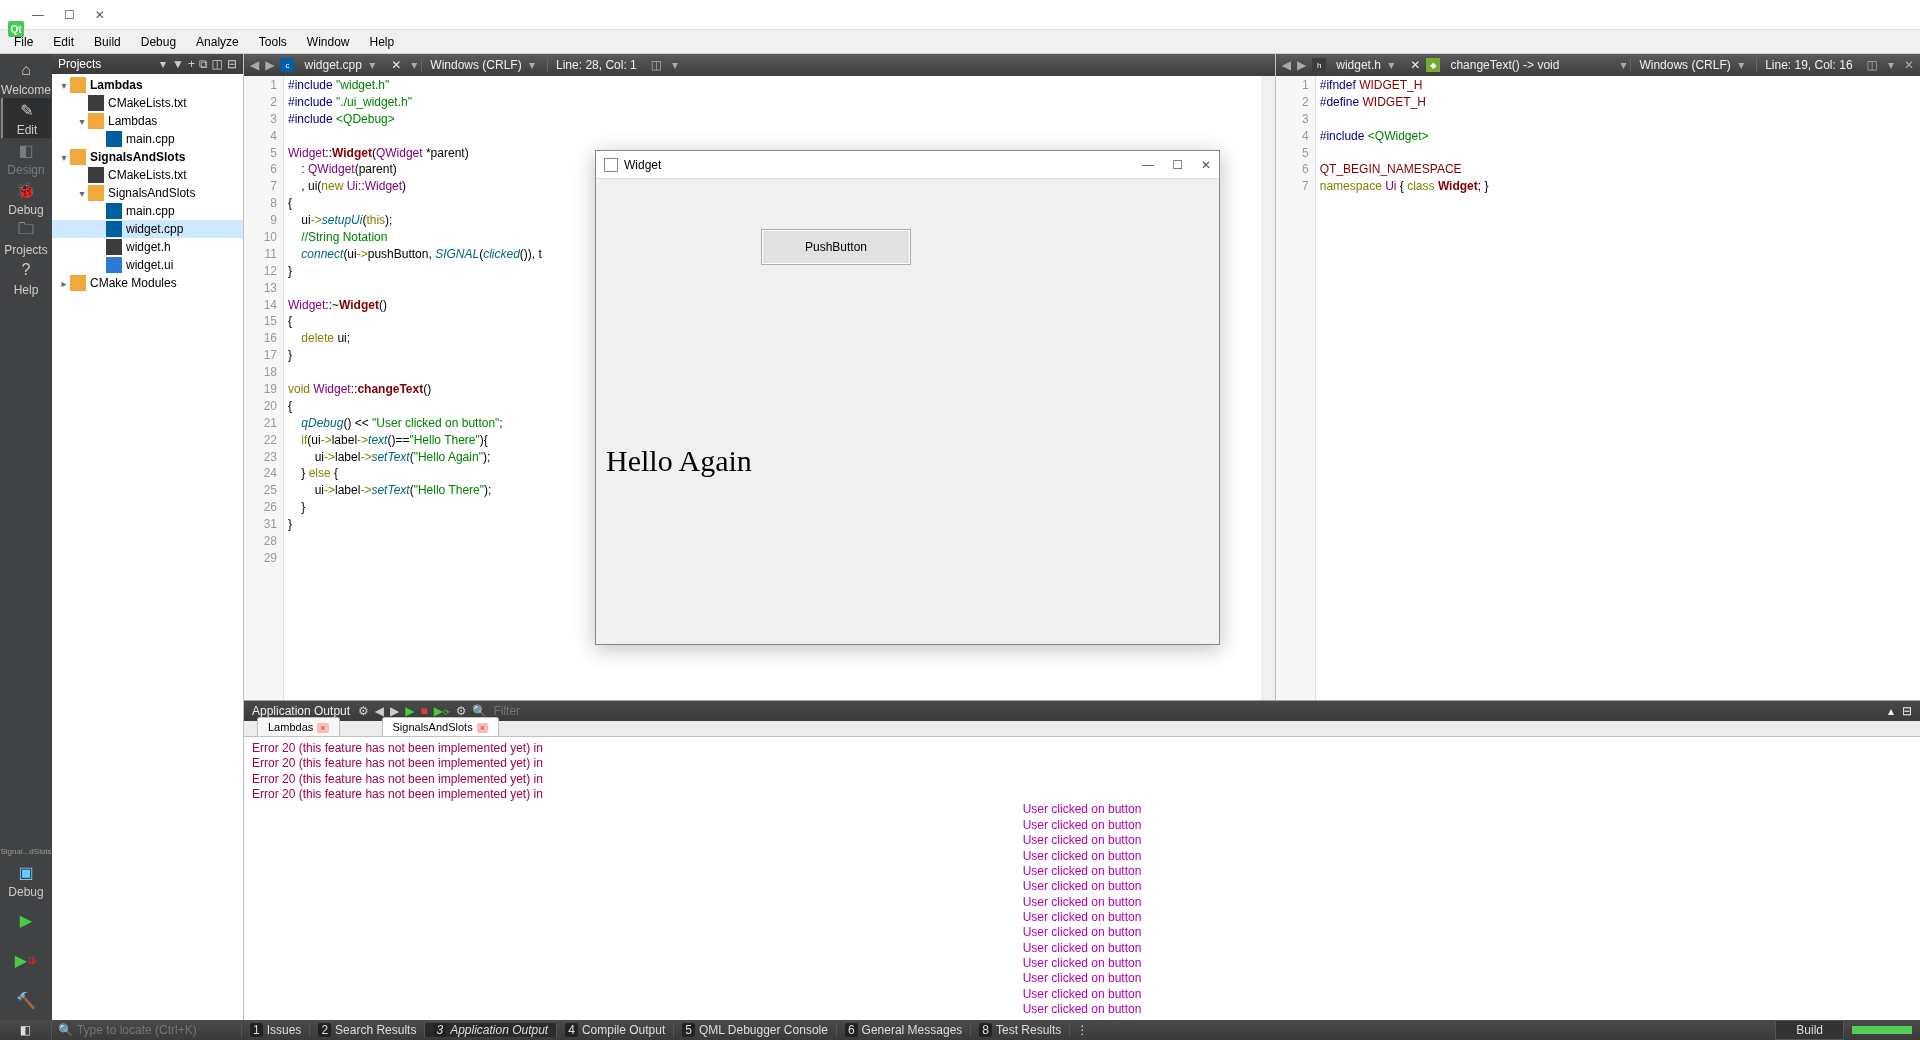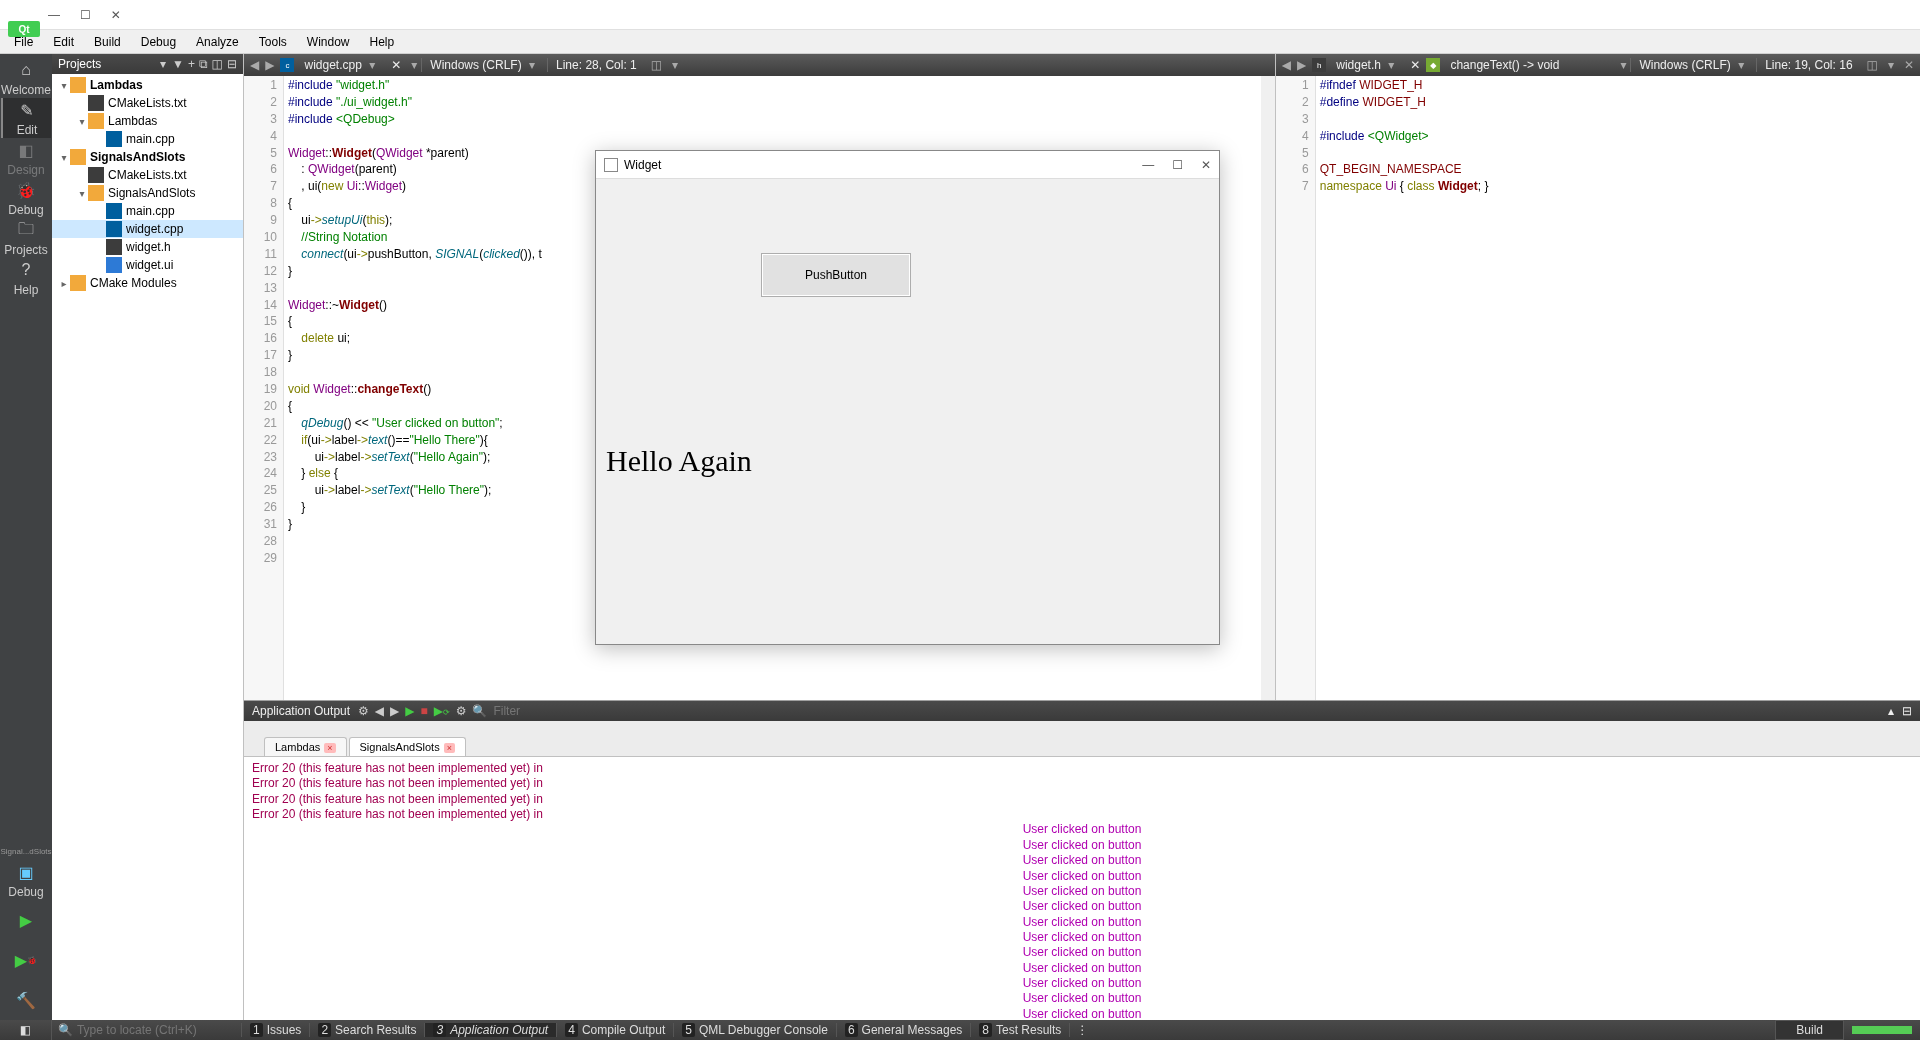--- a/index.html
+++ b/index.html
@@ -1,20 +1,20 @@
 <!DOCTYPE html>
 <html><head>
 <meta charset="utf-8">
 <style>
 * { margin:0; padding:0; box-sizing:border-box; font-family:"Segoe UI",Tahoma,sans-serif; font-size:12px; }
 body { width:1920px; height:1040px; background:#f0f0f0; overflow:hidden; position:relative; }
 
 
 .titlebar { height:30px; background:#fff; display:flex; align-items:center; padding:0 8px; border-bottom:1px solid #e0e0e0; }
-.titlebar .qt-logo { width:32px; height:16px; background:#41cd52; border-radius:2px; margin-right:8px; display:flex; align-items:center; justify-content:center; color:#fff; font-weight:bold; font-size:10px;margin-top:29px; }
+.titlebar .qt-logo { width:16px; height:16px; background:#41cd52; border-radius:2px; margin-right:8px; display:flex; align-items:center; justify-content:center; color:#fff; font-weight:bold; font-size:10px;margin-top:29px; }
 .titlebar .title { flex:1; color:#555; }
 .titlebar .winbtns { display:flex; gap:20px; color:#555; }
 .titlebar .winbtns span { cursor:pointer; }
 
 
 .menubar { height:24px; background:#f0f0f0; display:flex; align-items:center; padding:0 4px; border-bottom:1px solid #d0d0d0; }
 .menubar span { padding:2px 10px; cursor:pointer; }
 
 
 .main { display:flex; height:calc(100% - 30px - 24px - 20px); }
@@ -76,23 +76,23 @@
 
 
 .output { height:320px; border-top:1px solid #a0a0a0; display:flex; flex-direction:column; background:#fff; }
 .outhdr { height:20px; background:linear-gradient(#4a4a4a,#3a3a3a); color:#eee; display:flex; align-items:center; padding:0 8px; font-size:11px; gap:8px; }
 .outhdr .title { flex:0 0 auto; }
 .outhdr .tools { display:flex; align-items:center; gap:6px; color:#ccc; }
 .outhdr .tools .play { color:#4c4; }
 .outhdr .tools .stop { color:#c44; }
 .outhdr input { background:transparent; border:none; color:#eee; width:120px; }
 .outhdr .spacer { flex:1; }
-.outtabs { height:36px; background:#ececec; display:flex; align-items:end; padding:0 20px; border-bottom:1px solid #c0c0c0; }
+.outtabs { height:16px; background:#ececec; display:flex; align-items:end; padding:0 13px; border-bottom:1px solid #c0c0c0; }
 .outtab { padding:3px 10px; background:#f7f7f7; border:1px solid #c0c0c0; border-bottom:none; margin-right:2px; border-radius:3px 3px 0 0; font-size:11px; position:relative; cursor:pointer; }
-.outtab.active { background:#fff; }
+.outtab.active { background:#fff;margin-left:40px; }
 .outtab .x { color:#c33; background:#fbb; border-radius:2px; padding:0 3px; margin-left:4px; font-size:9px; }
 .outtxt { flex:1; overflow:auto; padding:4px 8px; font-family:Consolas,monospace; font-size:13px; line-height:1.28; }
 .outtxt .err { color:#a00050; }
 .outtxt .msg { color:#b000b0;text-align:center; }
 
 
 .bottombar { position:absolute; bottom:0; left:0; right:0; height:20px; background:linear-gradient(#4a4a4a,#3a3a3a); display:flex; align-items:center; color:#ddd; font-size:11px; }
 .bottombar .modebtn { width:52px; height:100%; display:flex; align-items:center; justify-content:center; border-right:1px solid #555; }
 .bottombar .locator { display:flex; align-items:center; padding:0 6px; gap:4px; border-right:1px solid #555; width:190px; }
 .bottombar .locator input { background:transparent; border:none; color:#ddd; flex:1; }
@@ -103,21 +103,21 @@
 .bottombar .prog { width:60px; height:8px; background:#333; margin-right:8px; }
 .bottombar .prog div { height:100%; width:100%; background:#5c5; }
 
 
 .runwin { position:absolute; left:595px; top:150px; width:625px; height:495px; background:#f0f0f0; border:1px solid #888; box-shadow:0 4px 20px rgba(0,0,0,.25); display:flex; flex-direction:column; }
 .runwin .tbar { height:28px; background:#fff; display:flex; align-items:center; padding:0 8px; border-bottom:1px solid #ddd; }
 .runwin .tbar .icon { width:14px; height:14px; border:1px solid #888; margin-right:6px; }
 .runwin .tbar .title { flex:1; }
 .runwin .tbar .btns { display:flex; gap:18px; color:#555; }
 .runwin .body { flex:1; position:relative; }
-.runwin .pb { position:absolute; left:165px; top:50px; width:150px; height:44px; background:#e1e1e1; border:1px solid #adadad; display:flex; align-items:center; justify-content:center; cursor:pointer; box-shadow:inset 0 0 0 1px #fff;margin-top:24px; }
+.runwin .pb { position:absolute; left:165px; top:50px; width:150px; height:36px; background:#e1e1e1; border:1px solid #adadad; display:flex; align-items:center; justify-content:center; cursor:pointer; box-shadow:inset 0 0 0 1px #fff; }
 .runwin .lbl { position:absolute; left:10px; top:265px; font-size:30px; font-family:"Segoe UI"; }
 
 .scrollbar-v { position:absolute; right:0; top:0; bottom:0; width:14px; background:#f0f0f0; }
 </style>
 </head>
 <body>
 
 <div class="titlebar">
   <div class="qt-logo">Qt</div>
   <div class="winbtns">

